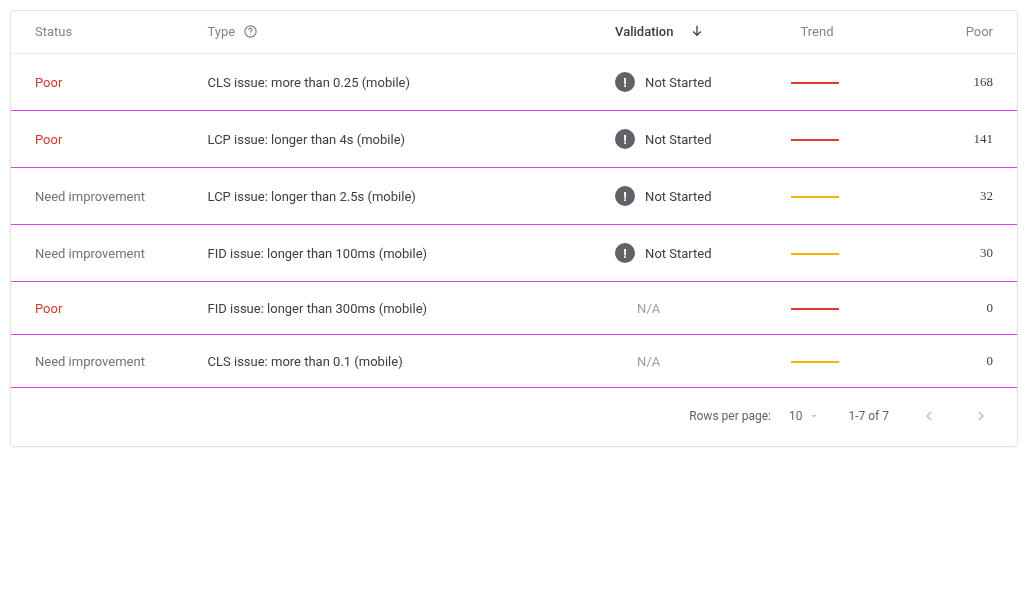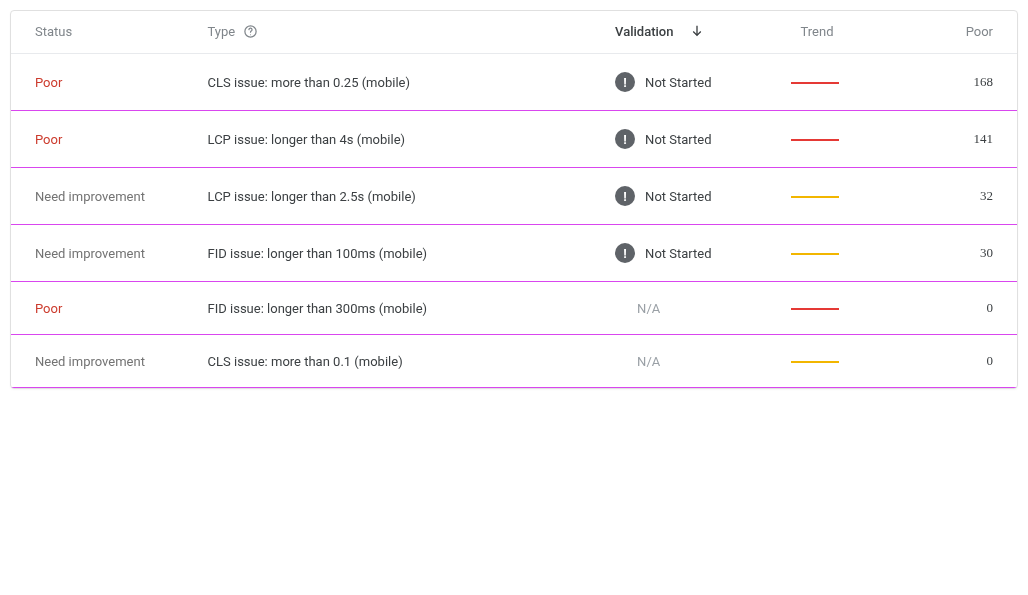--- a/index.html
+++ b/index.html
@@ -256,13 +256,35 @@
         <tr>
           <td class="col-status status-need">Need improvement</td>
           <td class="col-type">CLS issue: more than 0.1 (mobile)</td>
           <td class="col-validation"><span class="validation-na">N/A</span></td>
           <td class="col-trend"><span class="trend-line trend-amber"></span></td>
           <td class="col-urls">0</td>
         </tr>
       </tbody>
   </table>
 
+  <div class="footer">
+    <div class="rpp-wrap">
+      <span>Rows per page:</span>
+      <span class="rpp-select">
+        <span>10</span>
+        <svg width="12" height="12" viewBox="0 0 24 24" fill="#bdc1c6">
+            <path d="M7 10l5 5 5-5z"></path>
+          </svg>
+      </span>
+    </div>
+    <span>1-7 of 7</span>
+    <span class="pager-btn">
+      <svg width="18" height="18" viewBox="0 0 24 24" fill="currentColor">
+          <path d="M15.4 7.4L14 6l-6 6 6 6 1.4-1.4L10.8 12z"></path>
+        </svg>
+    </span>
+    <span class="pager-btn">
+      <svg width="18" height="18" viewBox="0 0 24 24" fill="currentColor">
+          <path d="M8.6 16.6L10 18l6-6-6-6-1.4 1.4L13.2 12z"></path>
+        </svg>
+    </span>
+  </div>
 </div>
 
 </body></html>

